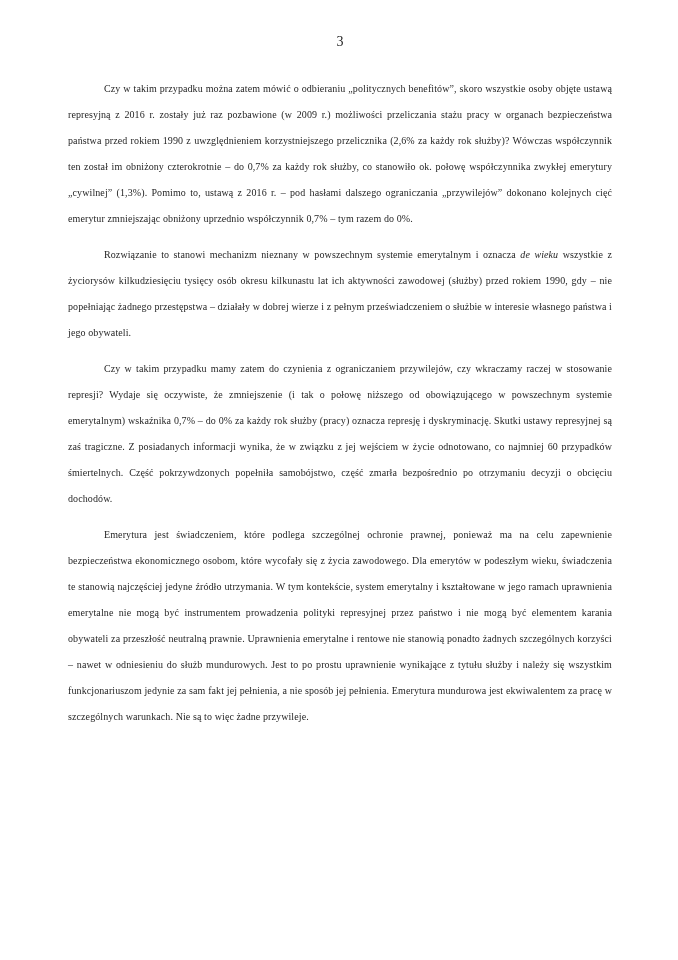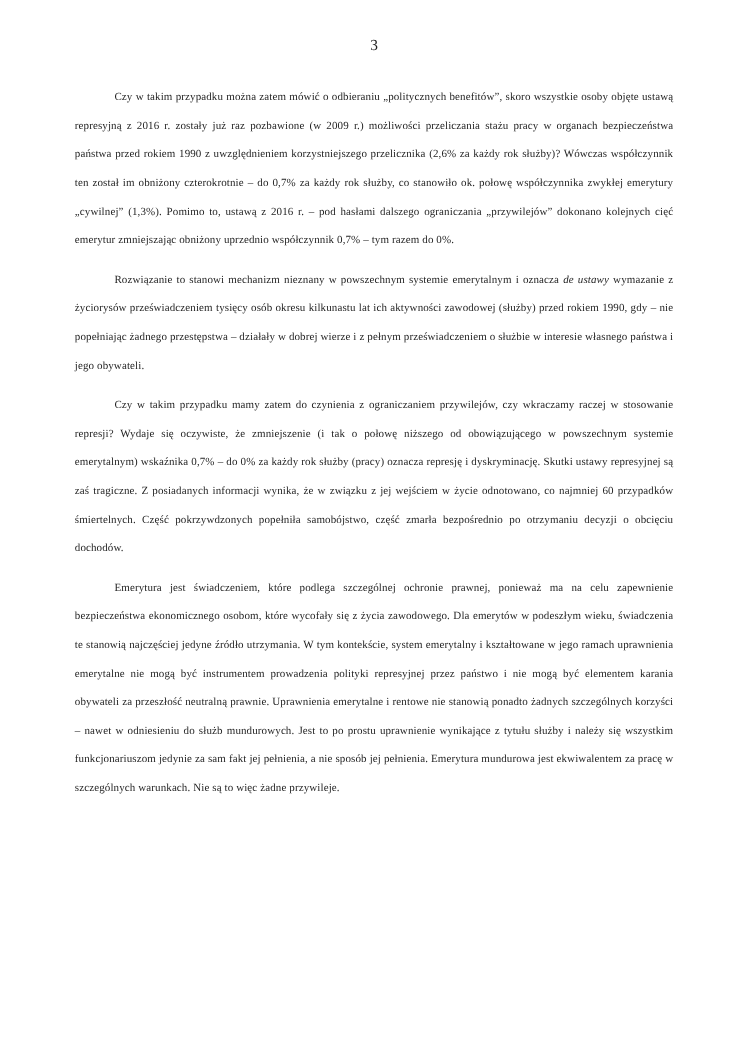--- a/index.html
+++ b/index.html
@@ -39,20 +39,20 @@
 </head>
 <body>
 
 <div class="page">
   <div class="page-number">3</div>
 
   <div class="body-text">
     <p><span>Czy w takim przypadku można zatem mówić o odbieraniu „politycznych benefitów”, skoro wszystkie osoby objęte ustawą represyjną z 2016 r. zostały już raz pozbawione (w 2009 r.) możliwości przeliczania stażu pracy w organach bezpieczeństwa państwa przed rokiem 1990 z uwzględnieniem korzystniejszego przelicznika (2,6% za każdy rok służby)? Wówczas współczynnik ten został im obniżony czterokrotnie – do 0,7% za każdy rok służby, co stanowiło ok. połowę współczynnika zwykłej emerytury „cywilnej” (1,3%). Pomimo to, ustawą z 2016 r. – pod hasłami dalszego ograniczania „przywilejów” dokonano kolejnych cięć emerytur zmniejszając obniżony uprzednio współczynnik 0,7% – tym razem do 0%.</span></p>
 
     <p><span>Rozwiązanie to stanowi mechanizm nieznany w powszechnym systemie emerytalnym i oznacza</span>
-      <span class="italic">de ustawy</span>
-      <span>wymazanie z życiorysów przeświadczeniem tysięcy osób okresu kilkunastu lat ich aktywności zawodowej (służby) przed rokiem 1990, gdy – nie popełniając żadnego przestępstwa – działały w dobrej wierze i z pełnym przeświadczeniem o służbie w interesie własnego państwa i jego obywateli.</span></p>
+      <span class="italic">de wieku</span>
+      <span>wszystkie z życiorysów kilkudziesięciu tysięcy osób okresu kilkunastu lat ich aktywności zawodowej (służby) przed rokiem 1990, gdy – nie popełniając żadnego przestępstwa – działały w dobrej wierze i z pełnym przeświadczeniem o służbie w interesie własnego państwa i jego obywateli.</span></p>
 
     <p><span>Czy w takim przypadku mamy zatem do czynienia z ograniczaniem przywilejów, czy wkraczamy raczej w stosowanie represji? Wydaje się oczywiste, że zmniejszenie (i tak o połowę niższego od obowiązującego w powszechnym systemie emerytalnym) wskaźnika 0,7% – do 0% za każdy rok służby (pracy) oznacza represję i dyskryminację. Skutki ustawy represyjnej są zaś tragiczne. Z posiadanych informacji wynika, że w związku z jej wejściem w życie odnotowano, co najmniej 60 przypadków śmiertelnych. Część pokrzywdzonych popełniła samobójstwo, część zmarła bezpośrednio po otrzymaniu decyzji o obcięciu dochodów.</span></p>
 
     <p><span>Emerytura jest świadczeniem, które podlega szczególnej ochronie prawnej, ponieważ ma na celu zapewnienie bezpieczeństwa ekonomicznego osobom, które wycofały się z życia zawodowego. Dla emerytów w podeszłym wieku, świadczenia te stanowią najczęściej jedyne źródło utrzymania. W tym kontekście, system emerytalny i kształtowane w jego ramach uprawnienia emerytalne nie mogą być instrumentem prowadzenia polityki represyjnej przez państwo i nie mogą być elementem karania obywateli za przeszłość neutralną prawnie. Uprawnienia emerytalne i rentowe nie stanowią ponadto żadnych szczególnych korzyści – nawet w odniesieniu do służb mundurowych. Jest to po prostu uprawnienie wynikające z tytułu służby i należy się wszystkim funkcjonariuszom jedynie za sam fakt jej pełnienia, a nie sposób jej pełnienia. Emerytura mundurowa jest ekwiwalentem za pracę w szczególnych warunkach. Nie są to więc żadne przywileje.</span></p>
   </div>
 </div>
 
 </body></html>

